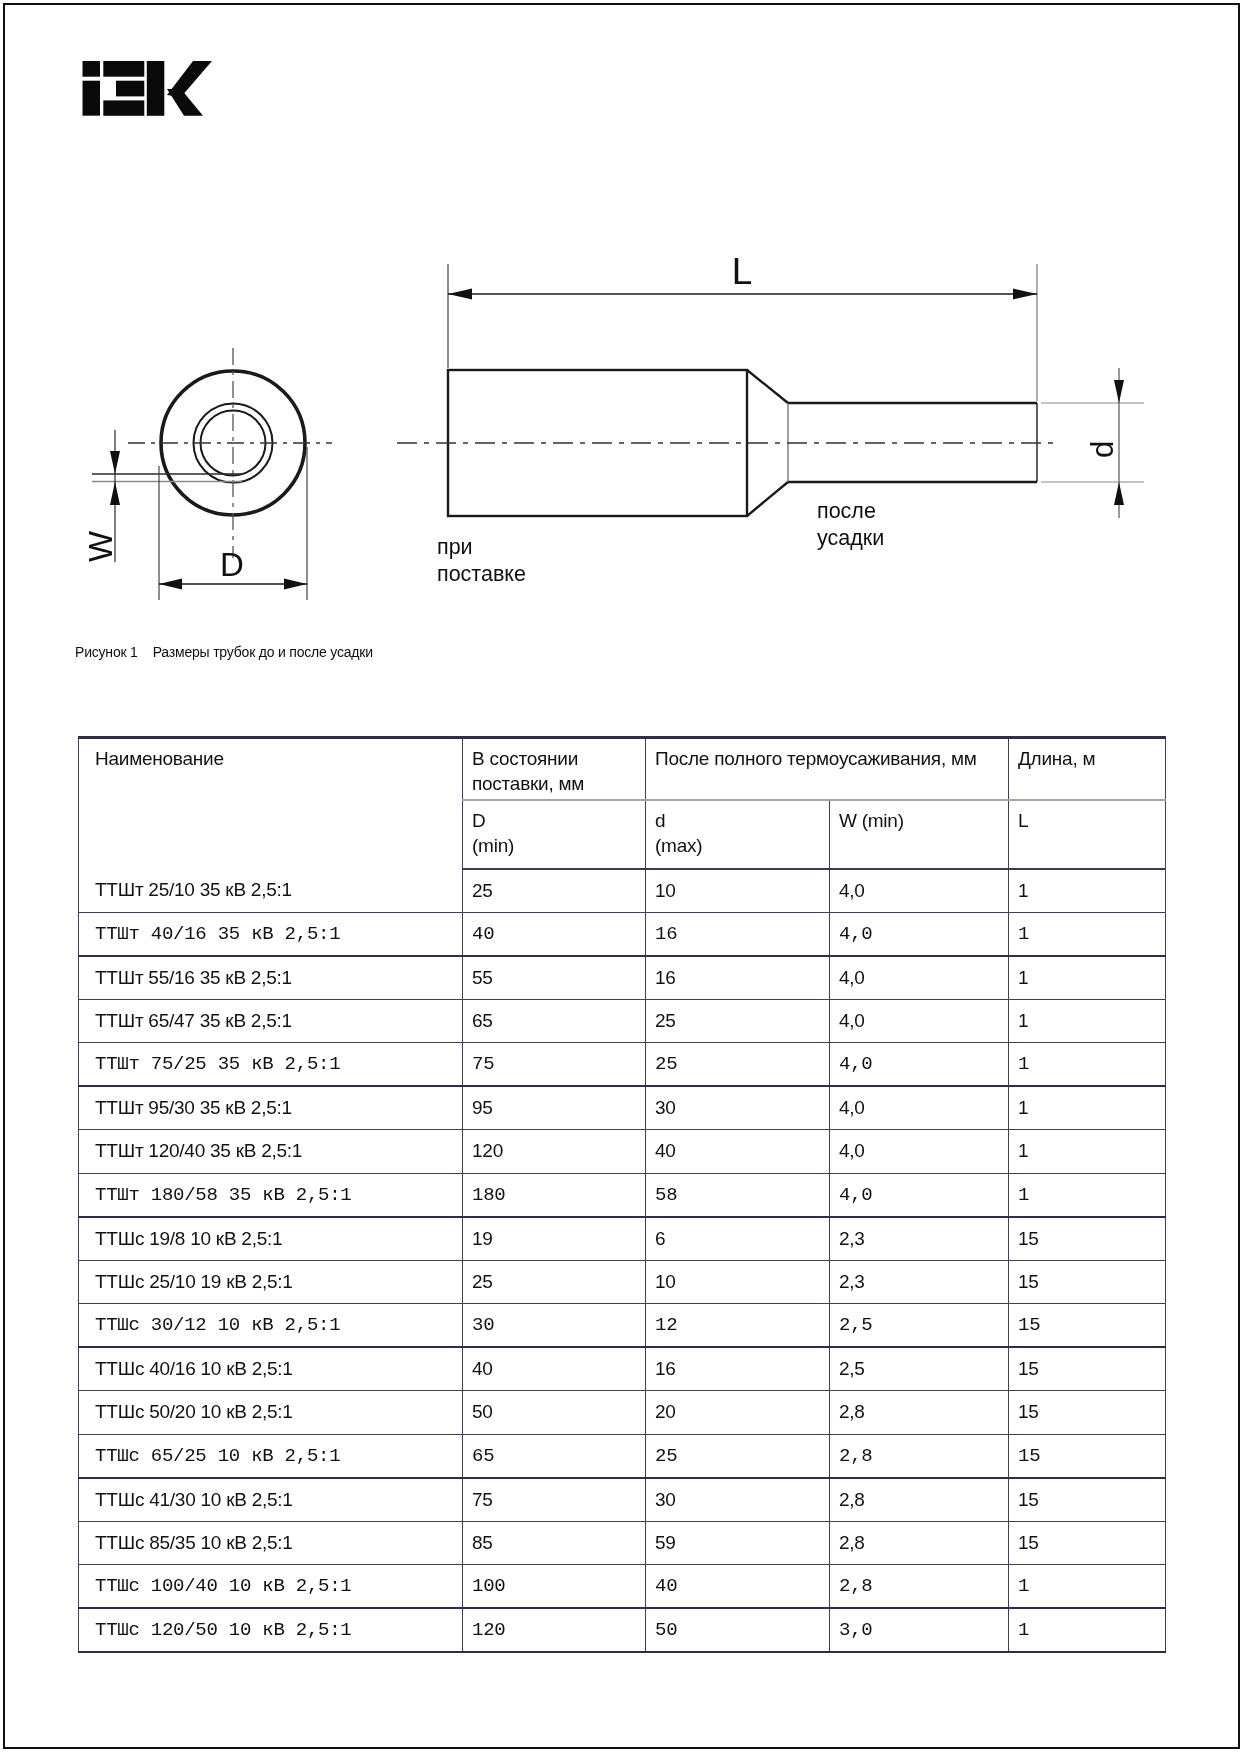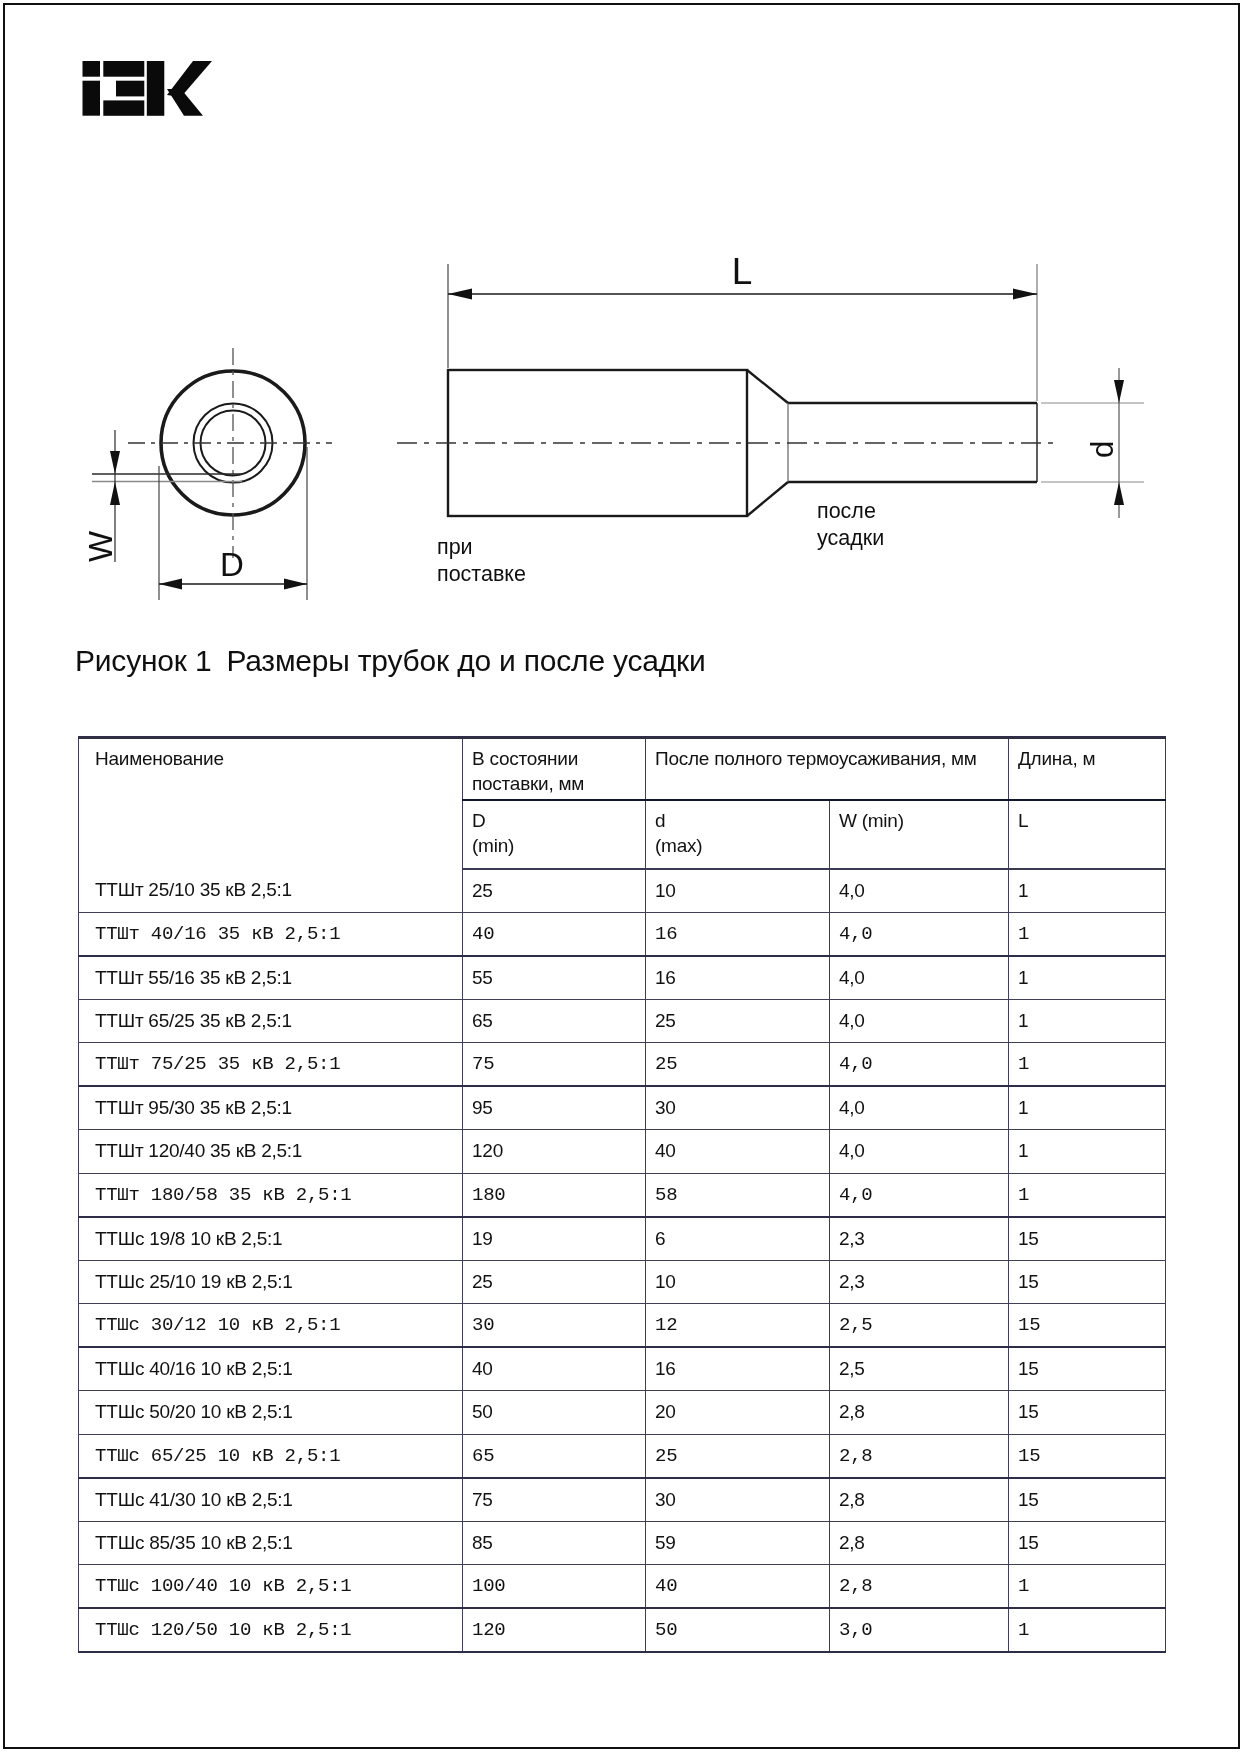--- a/index.html
+++ b/index.html
@@ -3,37 +3,37 @@
 <meta charset="utf-8">
 <style>
   html,body{margin:0;padding:0;background:#e8e8e8;}
   .page{
     position:relative;width:1244px;height:1753px;background:#ffffff;
     font-family:"Liberation Sans", sans-serif;color:#141414;overflow:hidden;
     margin:0 auto;
   }
   .frame{position:absolute;left:3px;top:3px;right:4px;bottom:4px;border:2px solid #101010;pointer-events:none;}
   .diagram-svg{position:absolute;left:0;top:0;}
-  .caption{position:absolute;left:75px;top:644px;font-size:30px;letter-spacing:-0.2px;color:#0f0f0f;white-space:nowrap;}
+  .caption{position:absolute;left:75px;top:644px;font-size:14px;letter-spacing:-0.2px;color:#0f0f0f;white-space:nowrap;}
   .caption .cap-text{margin-left:15px;}
 
   table.spec{
     position:absolute;left:78px;top:736px;width:1087px;
     border-collapse:collapse;table-layout:fixed;
     font-size:19px;letter-spacing:-0.25px;color:#121212;
   }
   table.spec th, table.spec td{
     font-weight:normal;text-align:left;
     border-left:1.5px solid #3f3f58;border-right:1.5px solid #3f3f58;
     padding:0 6px 0 9px;box-sizing:border-box;
   }
   table.spec .name-col{padding-left:16px;}
   table.spec thead th{vertical-align:top;padding-top:7px;line-height:1.32;}
   table.spec{border-top:3px solid #2e2e45;}
-  tr.hdr1 th{border-bottom:2px solid #0f172a;}
+  tr.hdr1 th{border-bottom:2px solid #a3a3a3;}
   tr.hdr1 th.name-hd{border-bottom:none;}
   tr.hdr1 th{height:62px;}
   tr.hdr2 th{height:69px;border-bottom:2px solid #3a3a52;}
   table.spec tbody td{height:43.5px;border-bottom:1.5px solid #3f3f58;vertical-align:middle;}
   table.spec tbody tr.thick td{border-bottom:2.5px solid #2d2d48;font-family:Liberation Mono, monospace;}
   table.spec tbody tr:last-child td{border-bottom:2.5px solid #2d2d48;font-family:Liberation Mono, monospace;}
   .two-line span{display:block;}
 </style>
 </head>
 <body>
@@ -159,21 +159,21 @@
           <td>1</td>
         </tr>
         <tr>
           <td class="name-col">ТТШт 55/16 35 кВ 2,5:1</td>
           <td>55</td>
           <td>16</td>
           <td>4,0</td>
           <td>1</td>
         </tr>
         <tr>
-          <td class="name-col">ТТШт 65/25 35 кВ 2,5:1</td>
+          <td class="name-col">ТТШт 65/47 35 кВ 2,5:1</td>
           <td>65</td>
           <td>25</td>
           <td>4,0</td>
           <td>1</td>
         </tr>
         <tr class="thick">
           <td class="name-col">ТТШт 75/25 35 кВ 2,5:1</td>
           <td>75</td>
           <td>25</td>
           <td>4,0</td>

